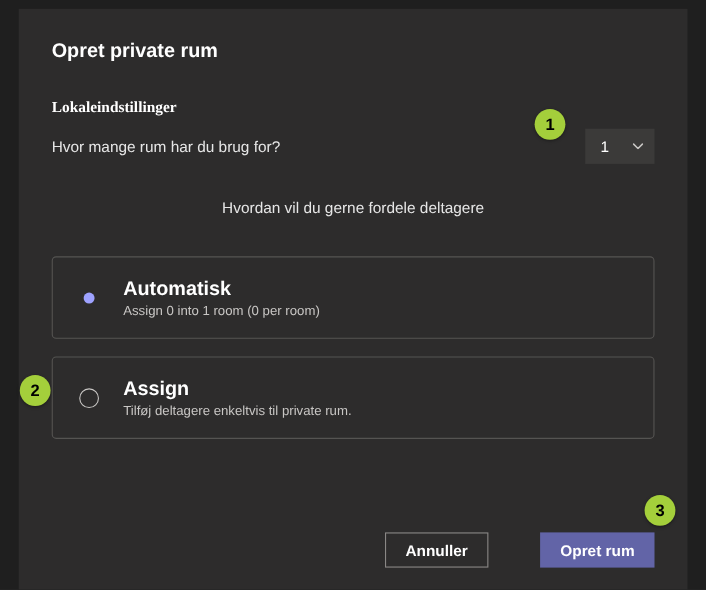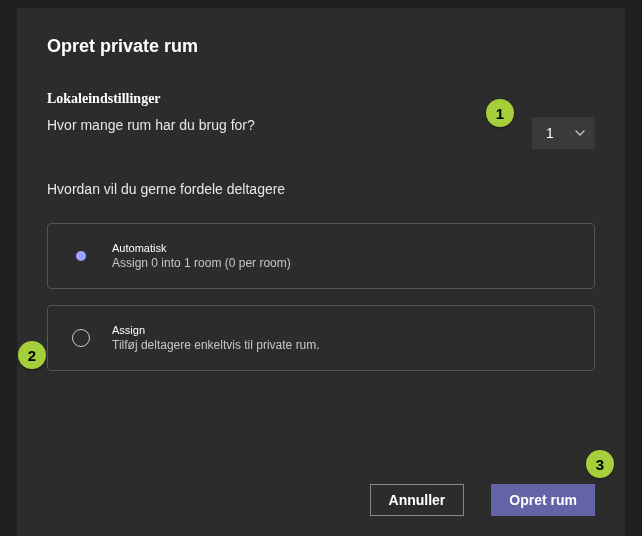--- a/index.html
+++ b/index.html
@@ -25,20 +25,21 @@
     margin-bottom: 34px;
   }
   .section-label {
     font-size: 14px;
     font-weight: 700;
     margin-bottom: 10px;
     font-family: Liberation Serif, serif;
   }
   .prompt-row {
     display: flex;
+    align-items: center;
     justify-content: space-between;
     margin-bottom: 32px;
   }
   .prompt-text {
     font-size: 14px;
     font-weight: 400;
     color: #e6e6e6;
   }
   .select {
     width: 63px;
@@ -83,22 +84,22 @@
   .radio-unselected {
     border: 1px solid #c8c6c4;
   }
   .radio-selected-dot {
     width: 10px;
     height: 10px;
     background: #9ea2ff;
     border-radius: 50%;
   }
   .radio-text .rt-title {
-    font-size: 11px;
-    font-weight: 400;
+    font-size: 18px;
+    font-weight: 700;
     margin-bottom: 2px;
   }
   .radio-text .rt-sub {
     font-size: 12px;
     color: #c8c6c4;
   }
   .footer {
     position: absolute;
     bottom: 24px;
     right: 30px;
@@ -118,20 +119,21 @@
     justify-content: center;
   }
   .btn-secondary {
     background: transparent;
     border: 1px solid #8a8886;
     color: #ffffff;
   }
   .btn-primary {
     background: #6264a7;
     color: #ffffff;
+    margin-left: 20px;
   }
   
   .badge {
     position: absolute;
     width: 28px;
     height: 28px;
     background: #a4cf3b;
     border-radius: 50%;
     color: #000000;
     font-weight: 700;
@@ -160,21 +162,21 @@
     <div class="select">
       <span>1</span>
       <span class="chev">
         <svg width="10" height="6" viewBox="0 0 10 6">
             <path d="M1 1 L5 5 L9 1" stroke="#c8c6c4" stroke-width="1.4" fill="none" stroke-linecap="round" stroke-linejoin="round"></path>
           </svg>
       </span>
     </div>
   </div>
 
-  <div class="prompt-text" style="margin-bottom:26px;">Hvordan vil du gerne fordele deltagere</div>
+  <div class="prompt-text" style="margin-bottom:36px;text-align:center;">Hvordan vil du gerne fordele deltagere</div>
 
   <div class="radio-card">
     <div class="radio-outer">
       <div class="radio-selected-dot"></div>
     </div>
     <div class="radio-text">
       <div class="rt-title">Automatisk</div>
       <div class="rt-sub">Assign 0 into 1 room (0 per room)</div>
     </div>
   </div>

